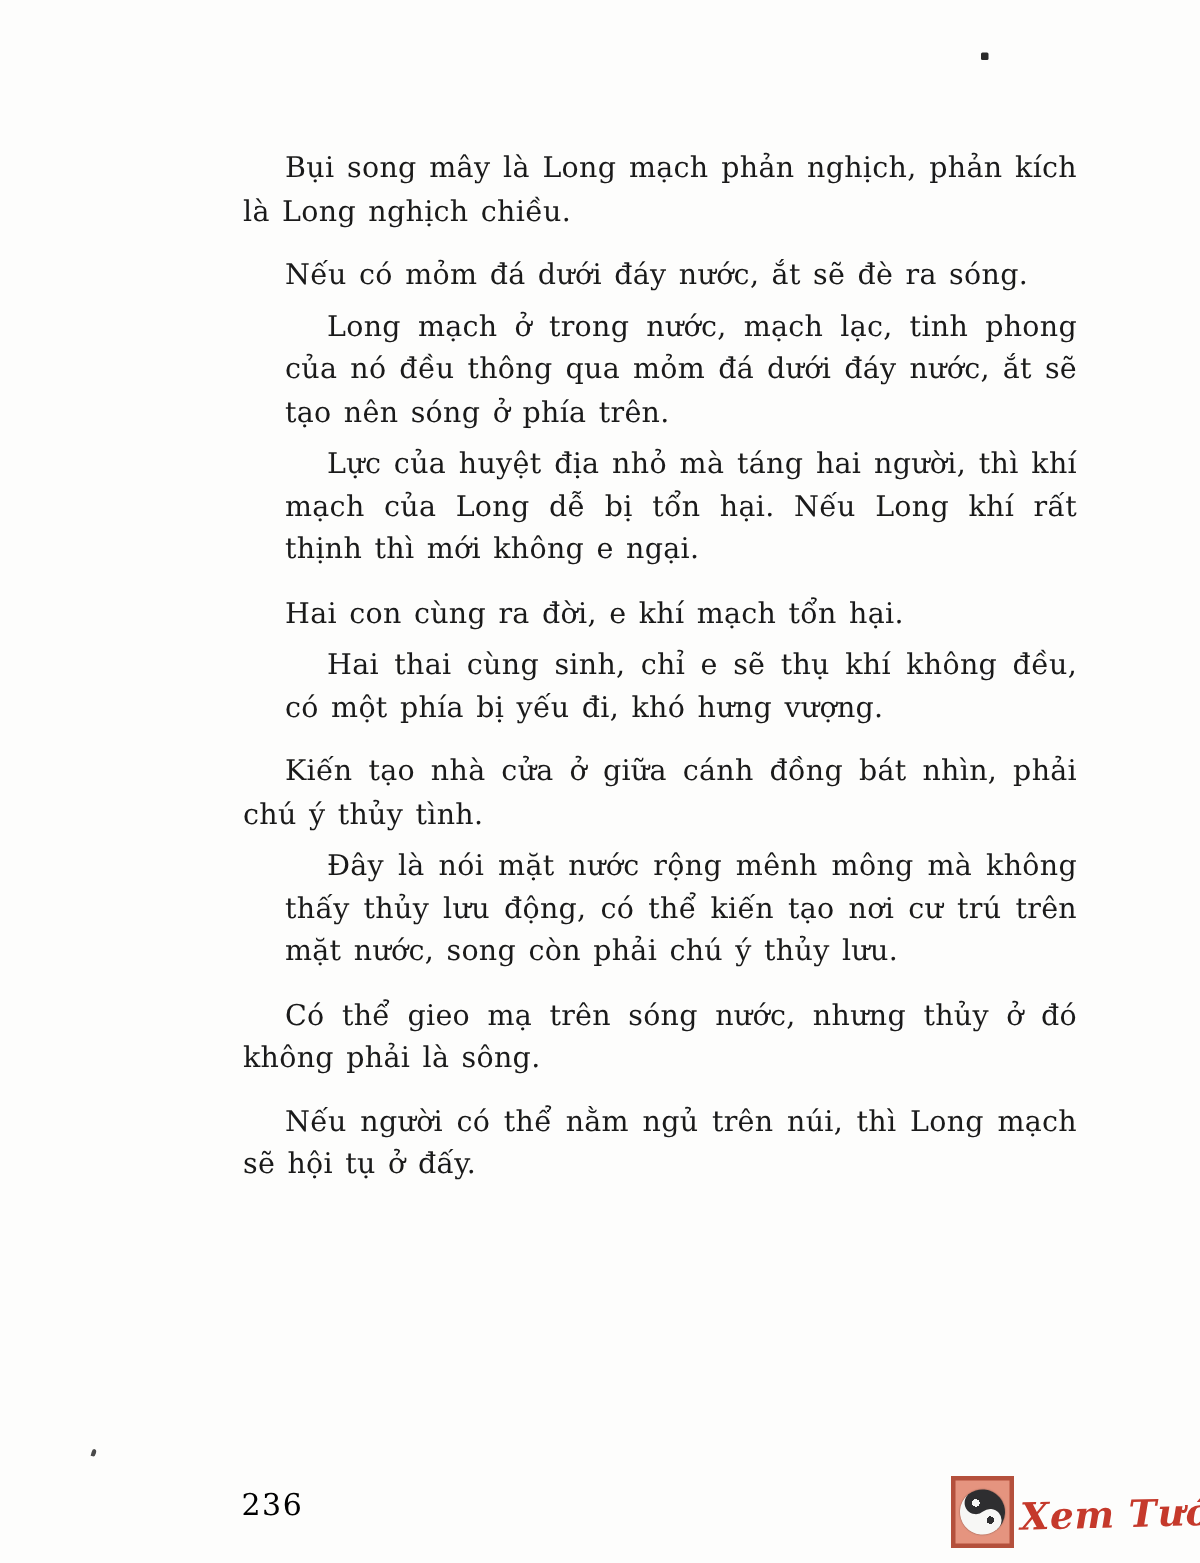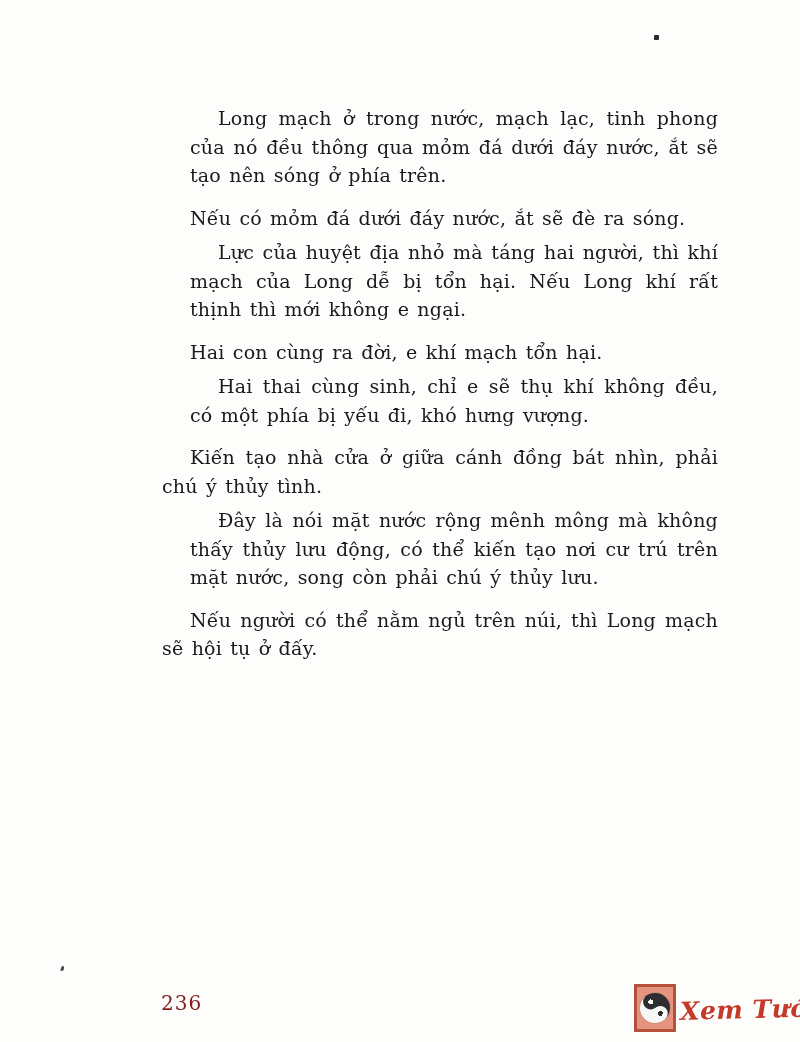--- a/index.html
+++ b/index.html
@@ -38,21 +38,21 @@
     text-indent: 28px;
   }
   .para.first { margin-top: 0; }
 
   .page-number {
     position: absolute;
     left: 161px;
     top: 991px;
     font-size: 20px;
     letter-spacing: 1px;
-    color: #7f1d1d;
+    color: #000000;
   }
 
   
   .watermark {
     position: absolute;
     left: 634px;
     top: 984px;
     display: flex;
     align-items: center;
   }
@@ -118,27 +118,29 @@
     border-radius: 50% 50% 50% 0;
     transform: rotate(15deg);
   }
 </style>
 </head>
 <body>
 
 <div class="page">
 
   <div class="content">
+    <p class="para statement first">Bụi song mây là Long mạch phản nghịch, phản kích là Long nghịch chiều.</p>
+    <p class="para statement">Nếu có mỏm đá dưới đáy nước, ắt sẽ đè ra sóng.</p>
     <p class="para explanation">Long mạch ở trong nước, mạch lạc, tinh phong của nó đều thông qua mỏm đá dưới đáy nước, ắt sẽ tạo nên sóng ở phía trên.</p>
-    <p class="para statement">Nếu có mỏm đá dưới đáy nước, ắt sẽ đè ra sóng.</p>
     <p class="para explanation">Lực của huyệt địa nhỏ mà táng hai người, thì khí mạch của Long dễ bị tổn hại. Nếu Long khí rất thịnh thì mới không e ngại.</p>
     <p class="para statement">Hai con cùng ra đời, e khí mạch tổn hại.</p>
     <p class="para explanation">Hai thai cùng sinh, chỉ e sẽ thụ khí không đều, có một phía bị yếu đi, khó hưng vượng.</p>
     <p class="para statement">Kiến tạo nhà cửa ở giữa cánh đồng bát nhìn, phải chú ý thủy tình.</p>
     <p class="para explanation">Đây là nói mặt nước rộng mênh mông mà không thấy thủy lưu động, có thể kiến tạo nơi cư trú trên mặt nước, song còn phải chú ý thủy lưu.</p>
+    <p class="para statement">Có thể gieo mạ trên sóng nước, nhưng thủy ở đó không phải là sông.</p>
     <p class="para statement">Nếu người có thể nằm ngủ trên núi, thì Long mạch sẽ hội tụ ở đấy.</p>
   </div>
 
   <div class="page-number">236</div>
 
   <div class="watermark">
     <div class="wm-box">
       <div class="yinyang"></div>
     </div>
     <div class="wm-text">Xem Tướng.net</div>

